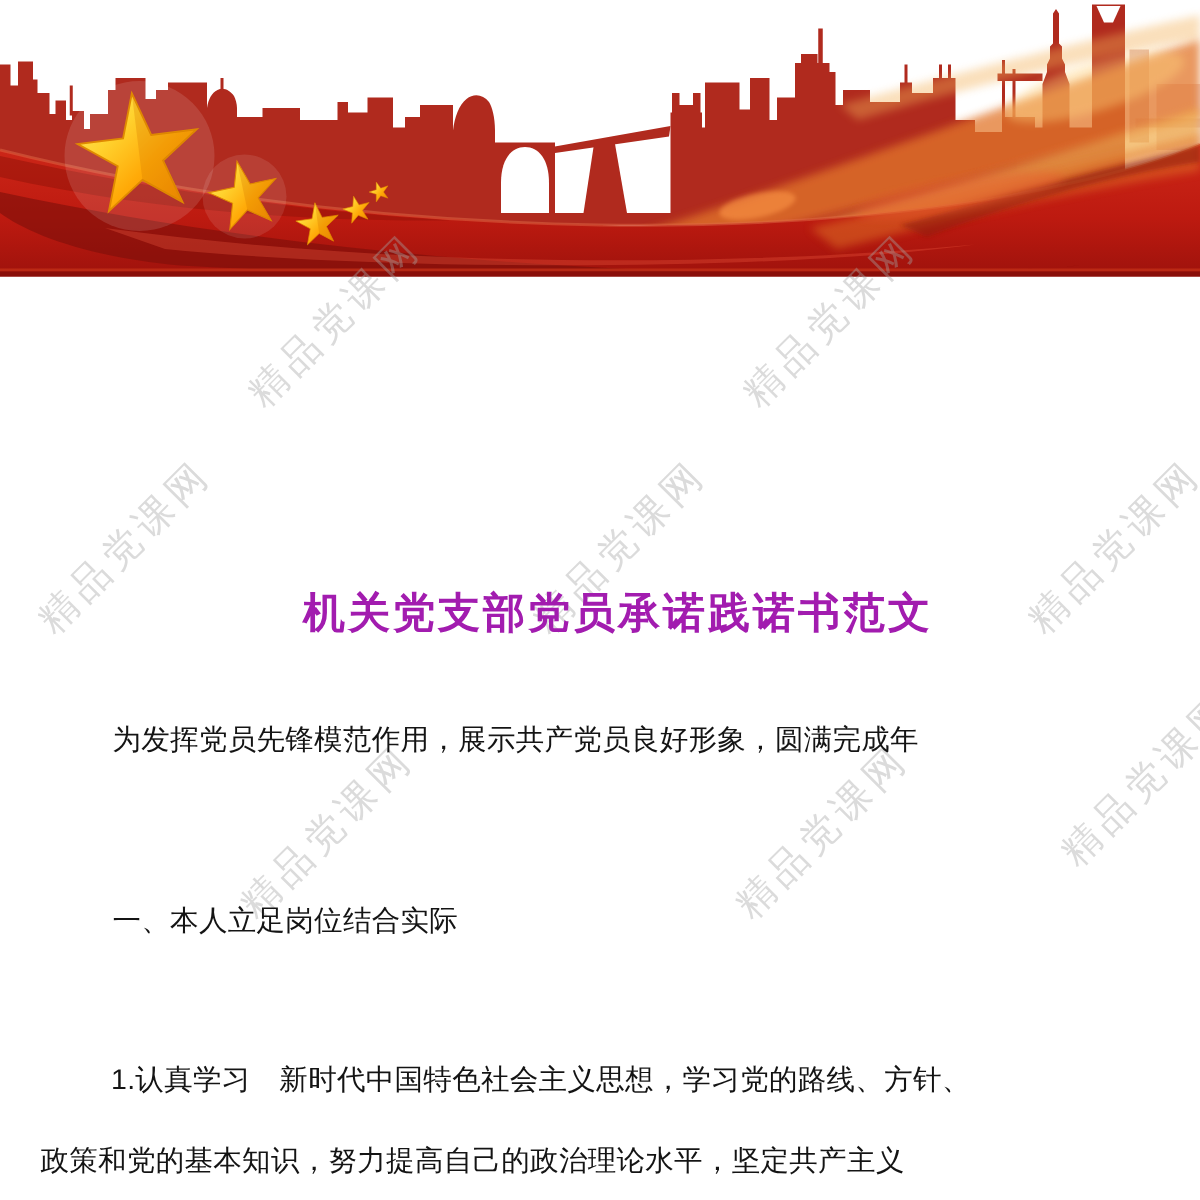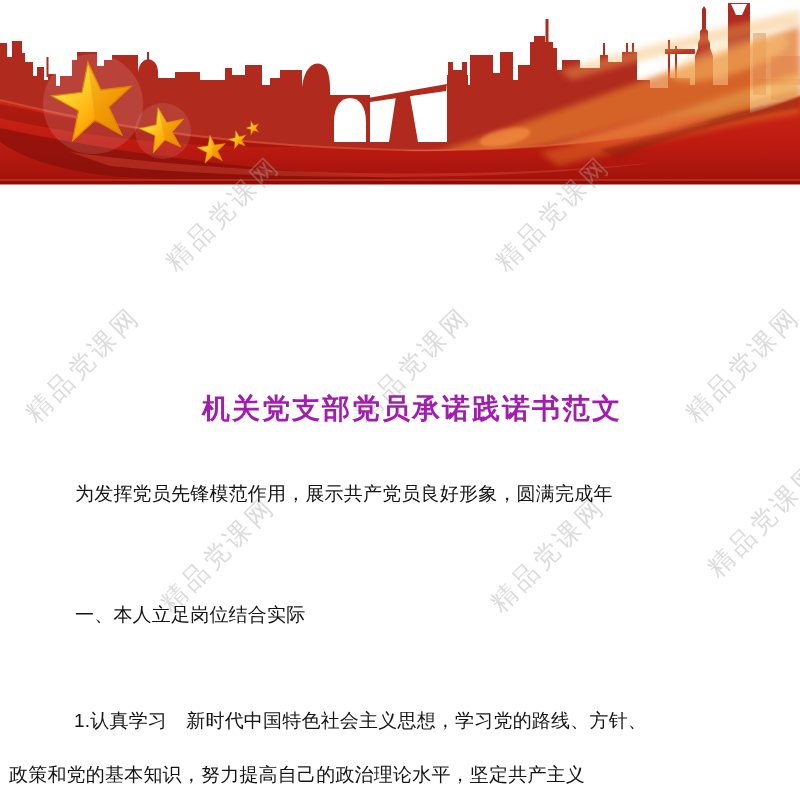--- a/index.html
+++ b/index.html
@@ -27,21 +27,21 @@
   
   .doc-title{position:absolute;top:394px;left:0;width:800px;margin:0;z-index:3;
              text-align:center;font-size:28px;line-height:1.1;font-weight:700;
              letter-spacing:2px;color:#a21caf;padding-left:12px;}
   .bl{position:absolute;margin:0;z-index:3;font-size:19px;line-height:1.12;
       color:#141414;white-space:pre;letter-spacing:0.2px;}
   .p1a{top:483px;left:75px}
   .p1b{top:535px;left:25px}
   .sh1{top:604px;left:75px}
   .p2a{top:710px;left:74px}
-  .p2b{top:764px;left:9px}
+  .p2b{top:764px;left:27px}
 </style>
 </head>
 <body>
 
 <div class="page">
 
   <div class="header-banner">
     <svg width="800" height="186" viewBox="0 0 800 186" xmlns="http://www.w3.org/2000/svg">
       <defs>
         <linearGradient id="gRib" x1="0" y1="0" x2="0" y2="1">

